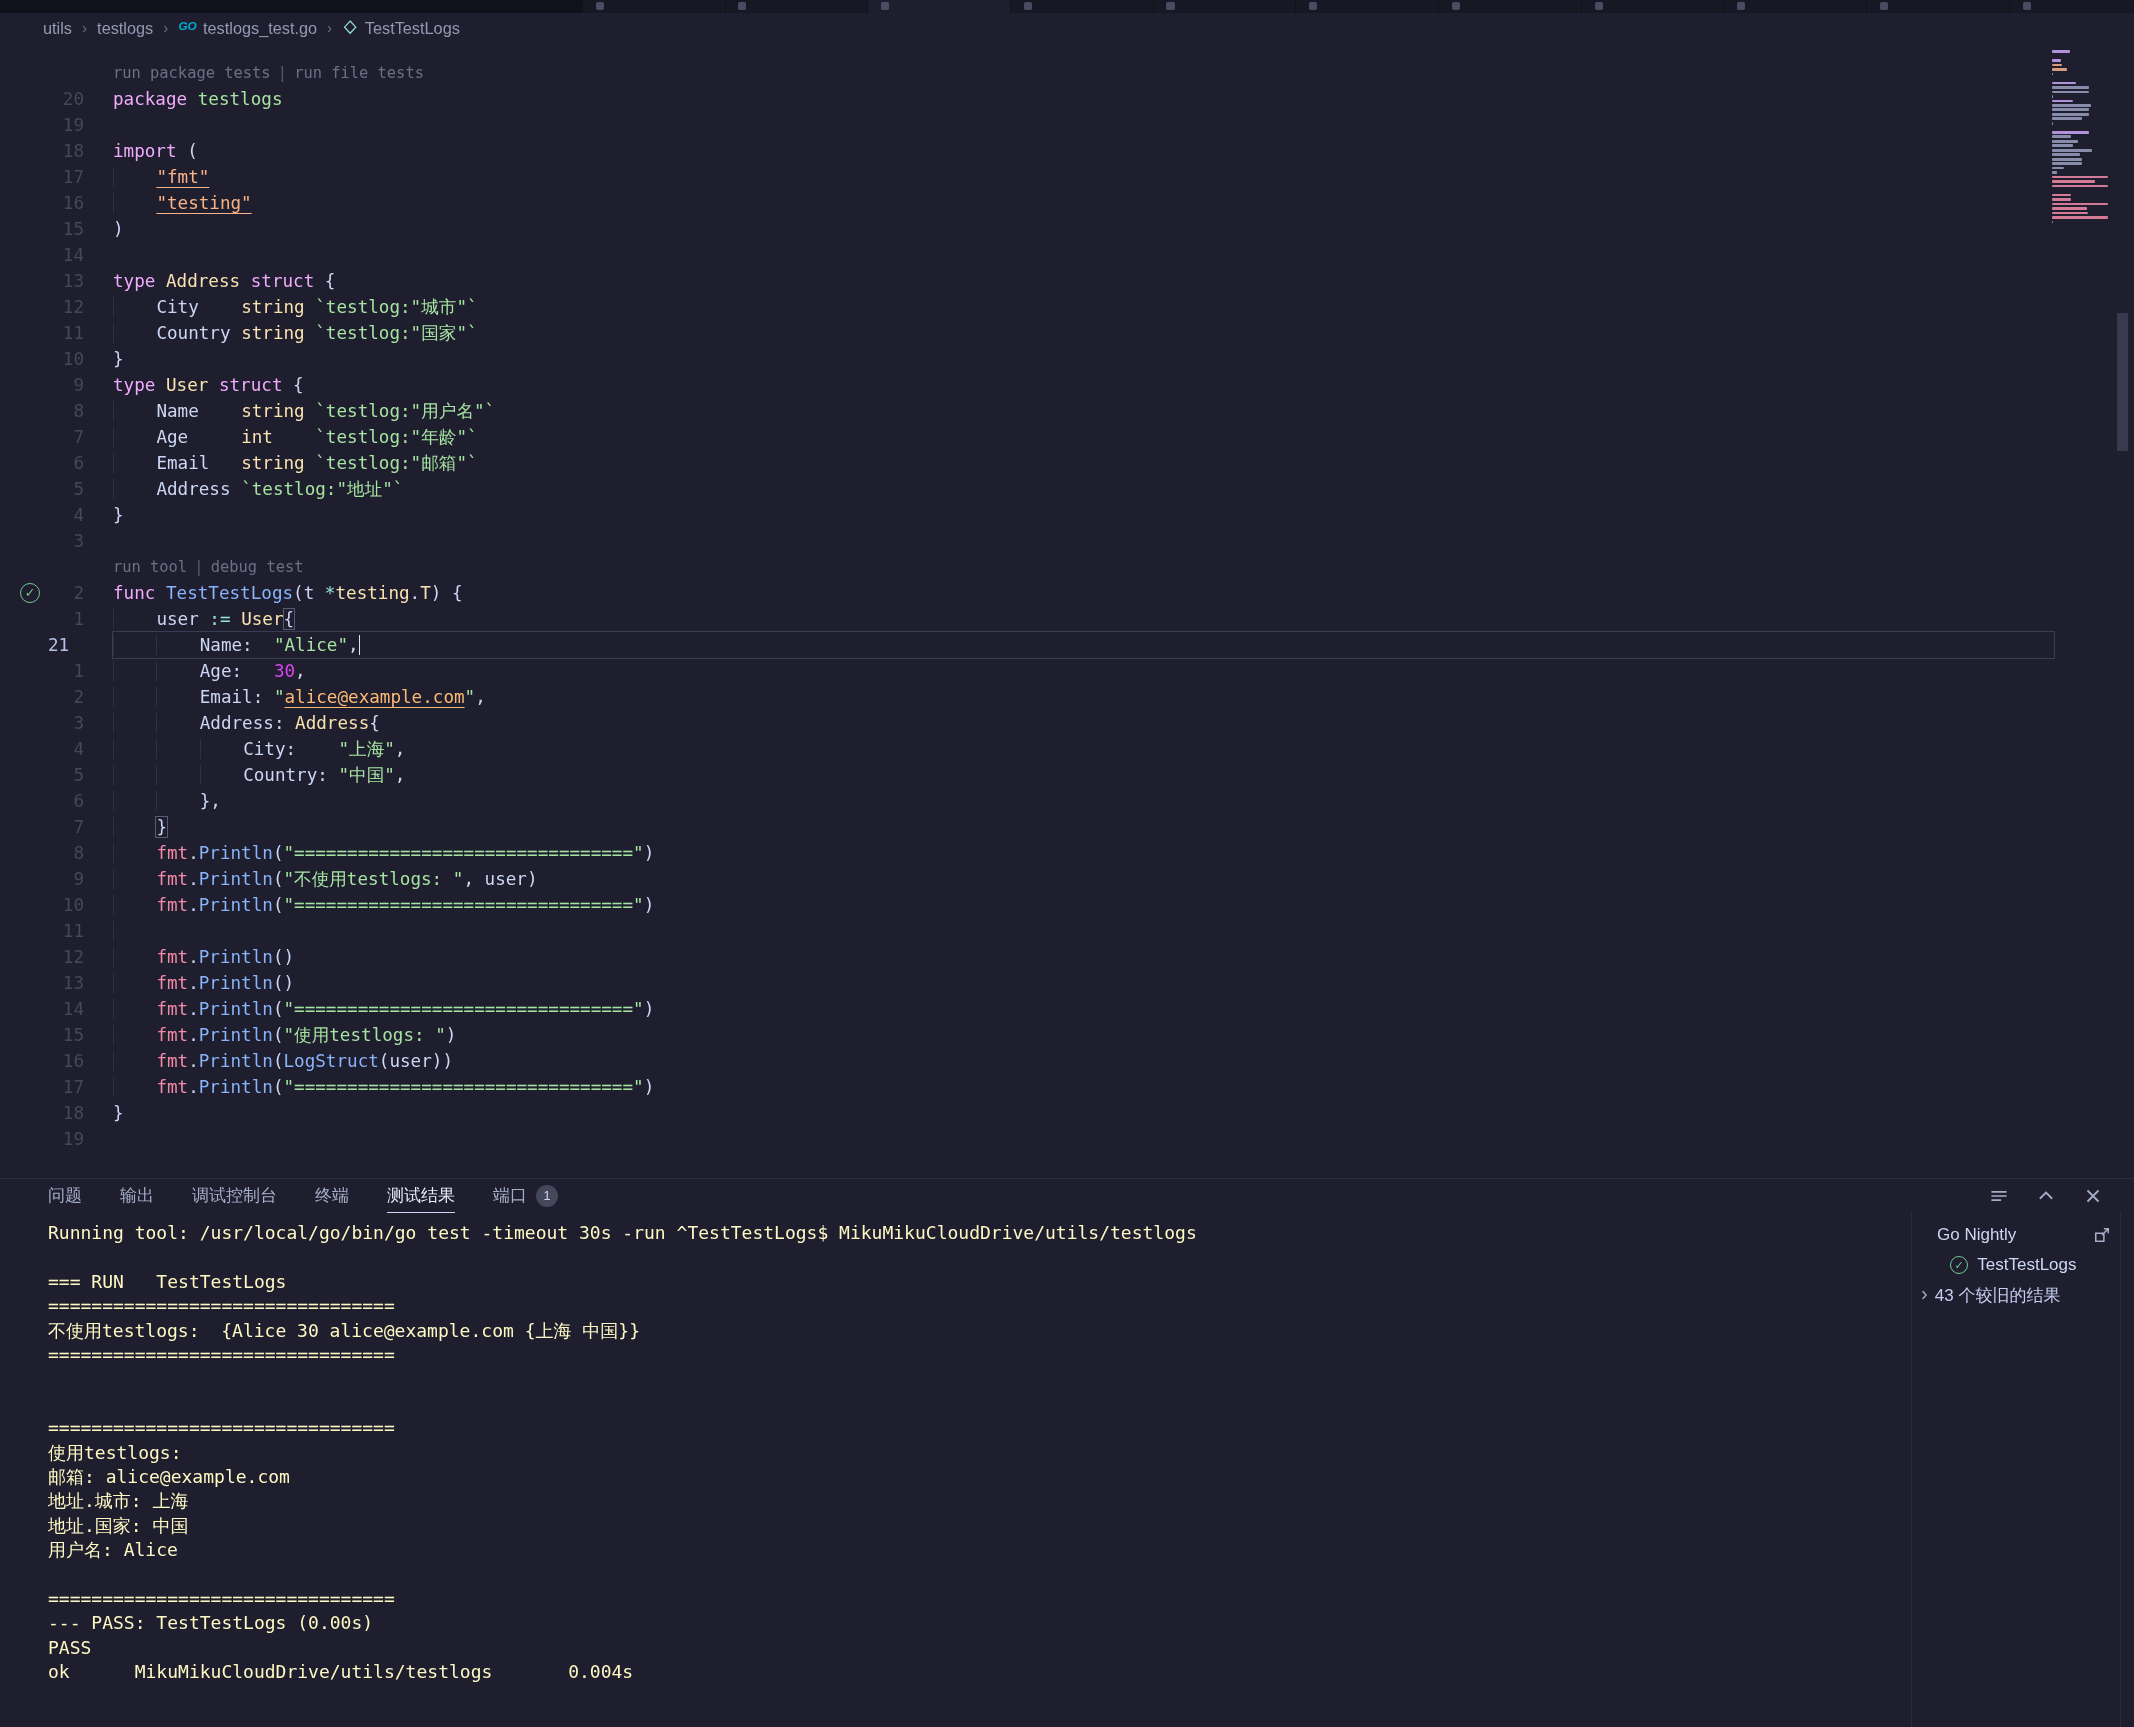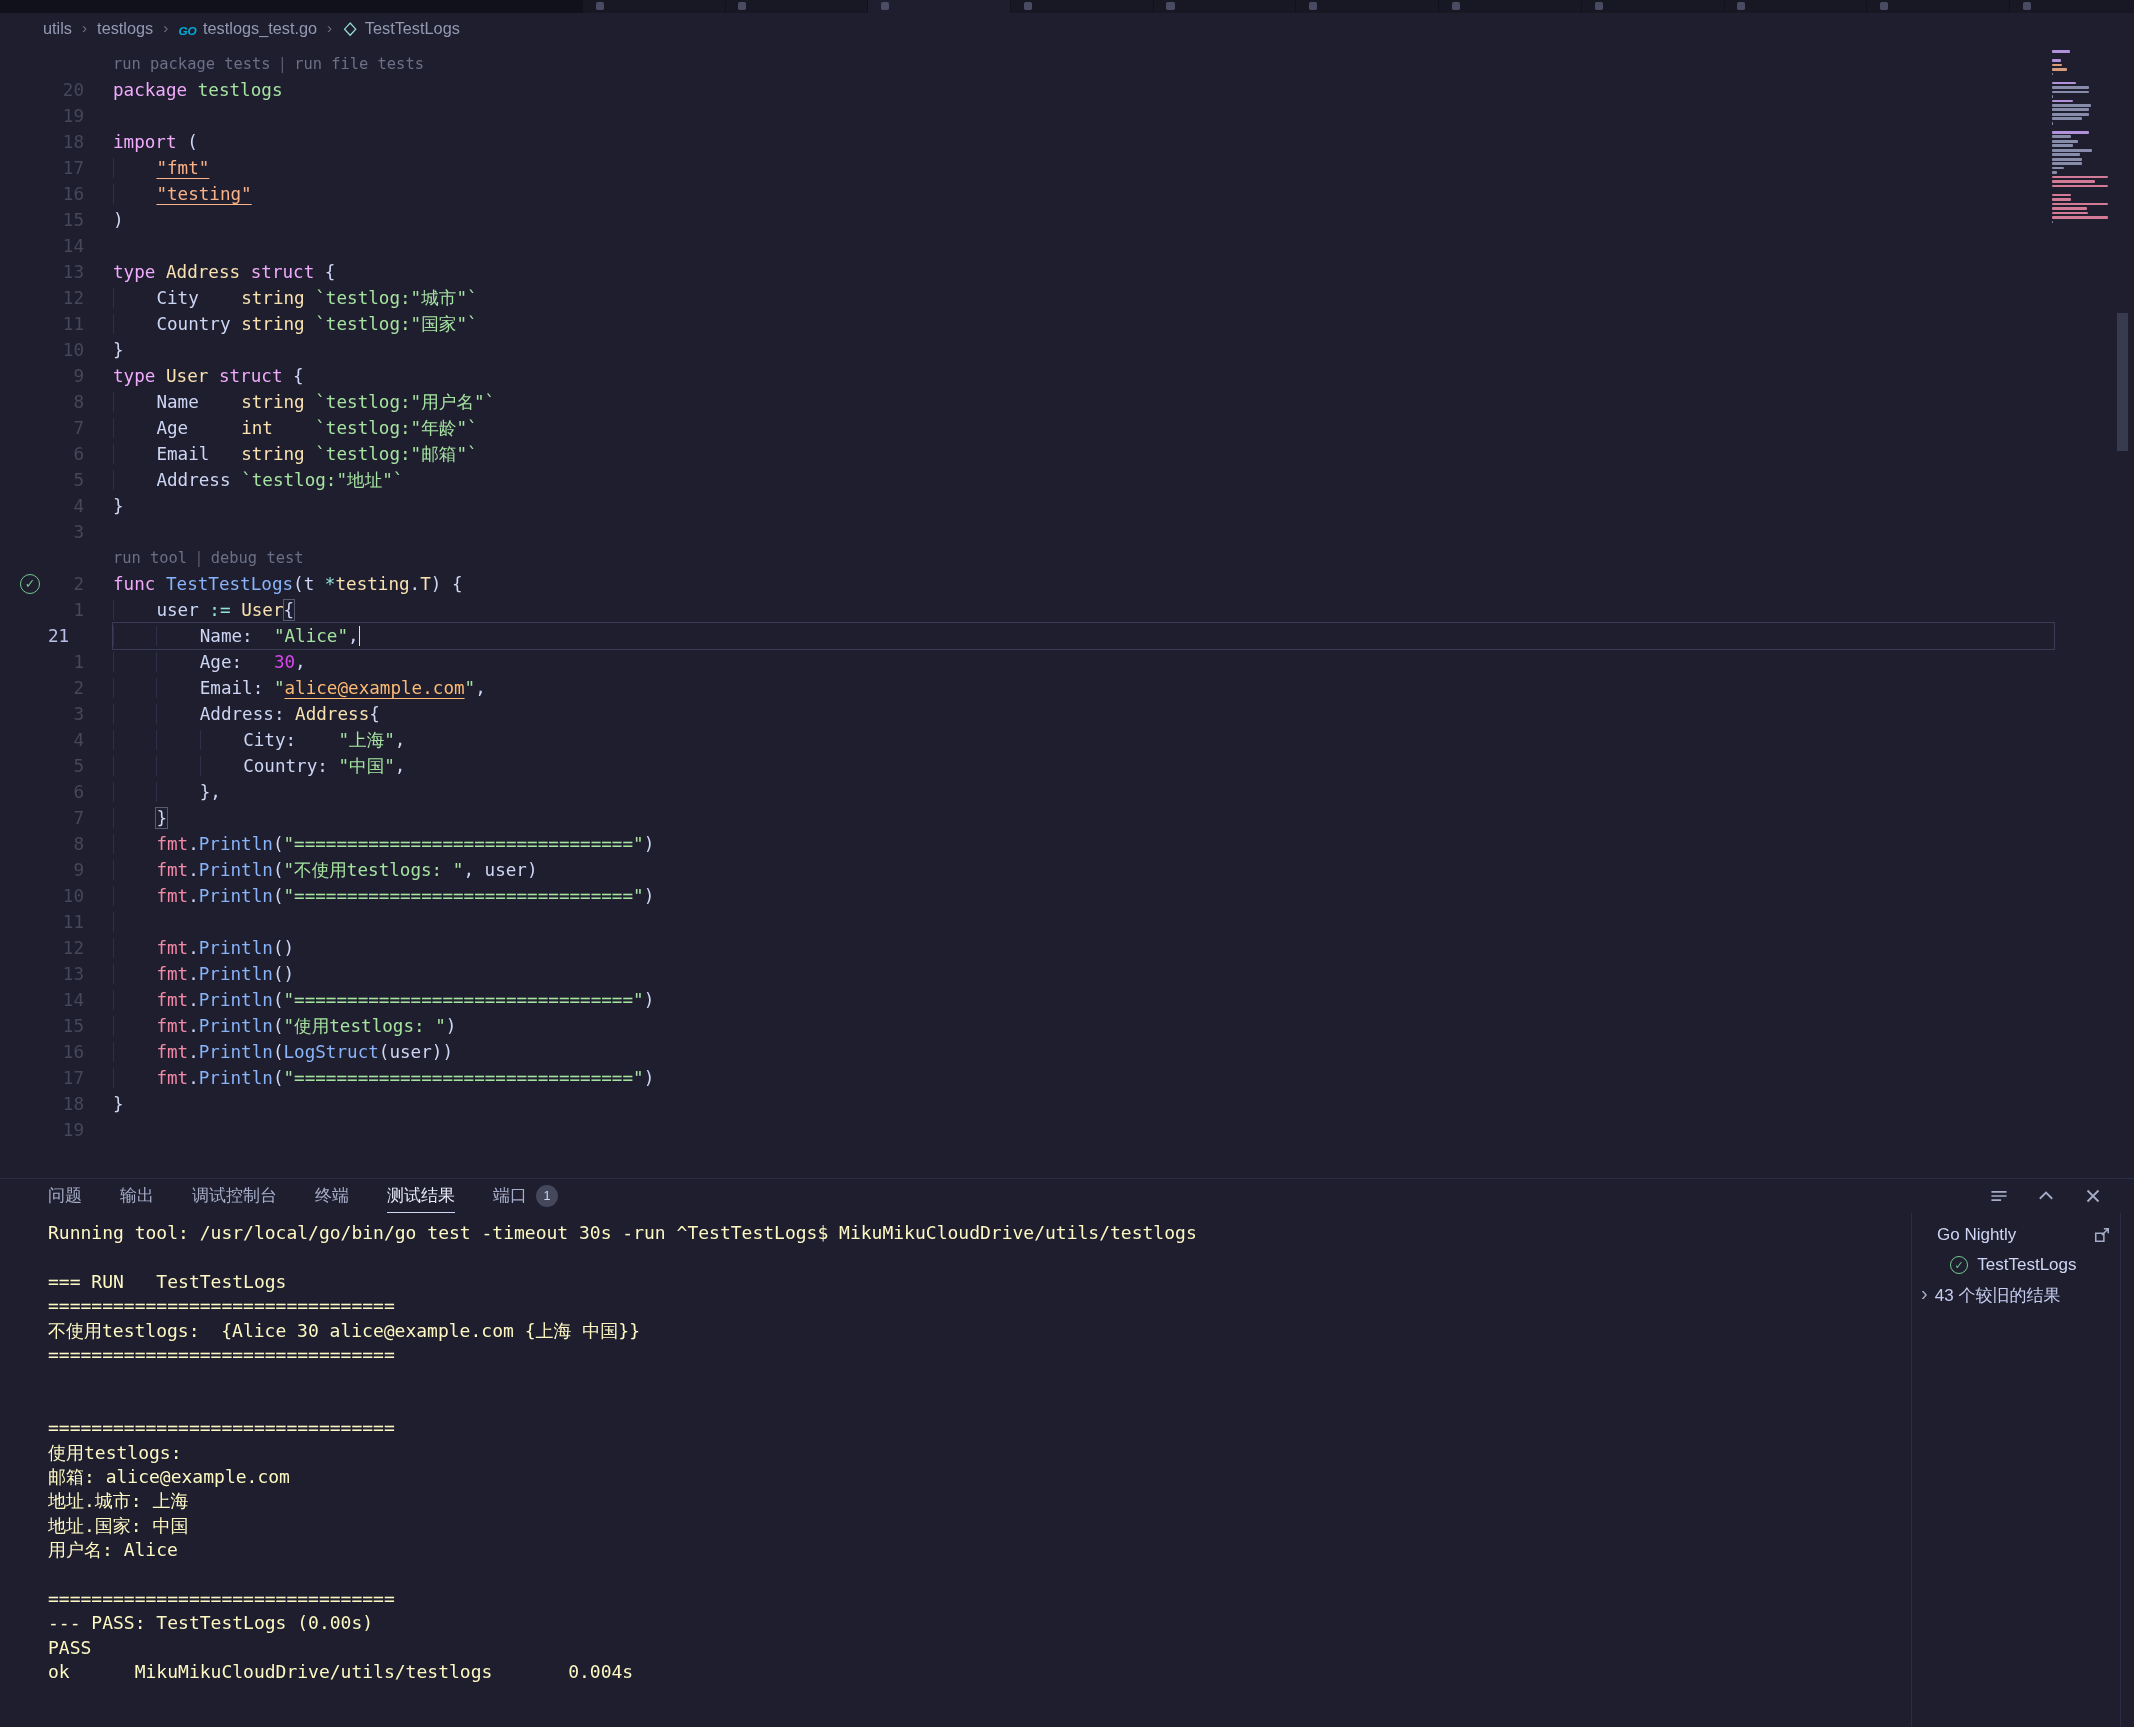--- a/index.html
+++ b/index.html
@@ -8,27 +8,27 @@
 
   
   .tabstrip{position:absolute;top:0;left:0;right:0;height:12.7px;background:#11111b;display:flex;overflow:hidden;}
   .tabstrip .spacer{width:583px;flex:none;}
   .tabstub{width:129px;flex:none;background:#181825;border-right:0.9px solid #11111b;display:flex;align-items:center;padding-left:12.7px;}
   .tabstub.active{background:#1e1e2e;}
   .tabdot{width:8.1px;height:8.1px;border-radius:1.8px;background:#565973;opacity:.8;}
 
   
   .breadcrumb{position:absolute;top:12.7px;left:0;right:0;height:31px;display:flex;align-items:center;padding-left:43px;gap:10px;font-size:16.3px;color:#9399b2;background:#1e1e2e;}
-  .crumb{cursor:pointer;display:flex;align-items:flex-end;gap:6.3px;}
+  .crumb{cursor:pointer;display:flex;align-items:flex-start;gap:6.3px;}
   .crumb-sep{color:#6c7086;font-size:15.4px;}
   .go-icon{color:#00acd7;font-weight:bold;font-size:11.8px;letter-spacing:0;font-style:italic;}
 
   
   .editor{position:absolute;top:43px;left:0;right:0;height:1134px;background:#1e1e2e;overflow:hidden;}
-  .code{position:absolute;top:8px;left:0;right:0;font-family:"DejaVu Sans Mono","Liberation Mono",monospace;font-size:17.6px;line-height:26px;}
+  .code{position:absolute;top:17px;left:0;right:0;font-family:"DejaVu Sans Mono","Liberation Mono",monospace;font-size:17.6px;line-height:26px;}
   .line{display:flex;height:26px;position:relative;}
   .gut{width:113px;flex:none;color:#45475a;position:relative;}
   .num{display:block;text-align:right;padding-right:29px;}
   .line.cur .num{text-align:left;padding-left:48px;padding-right:0;color:#b9c0e8;}
   .content{white-space:pre;flex:1;}
   .line.cur .content{outline:0.9px solid #3a3c55;outline-offset:-0.9px;margin-right:81px;}
   .lens-row{height:26px;display:flex;align-items:center;padding-left:113px;font-size:15.4px;color:#6c7086;}
   .lens-sep{margin:0 7.2px;color:#585b70;}
   .lens-link{cursor:pointer;}
   .tk-k{color:#f0abfc;}

